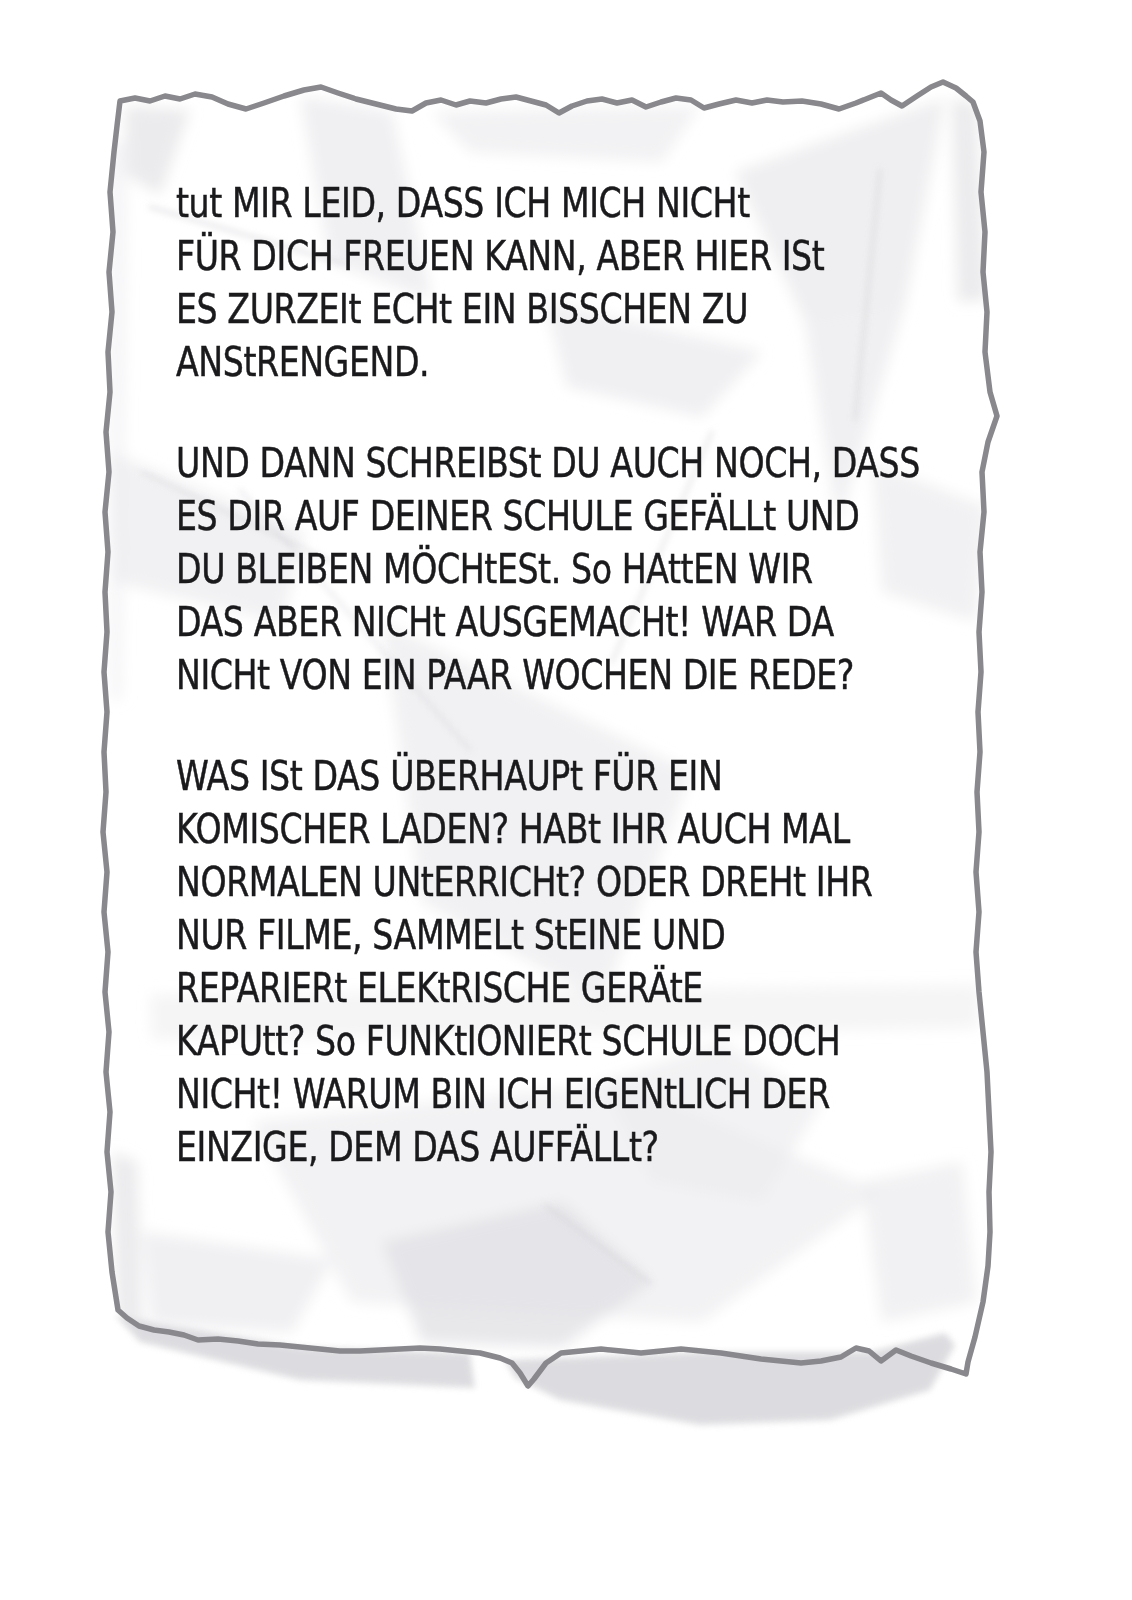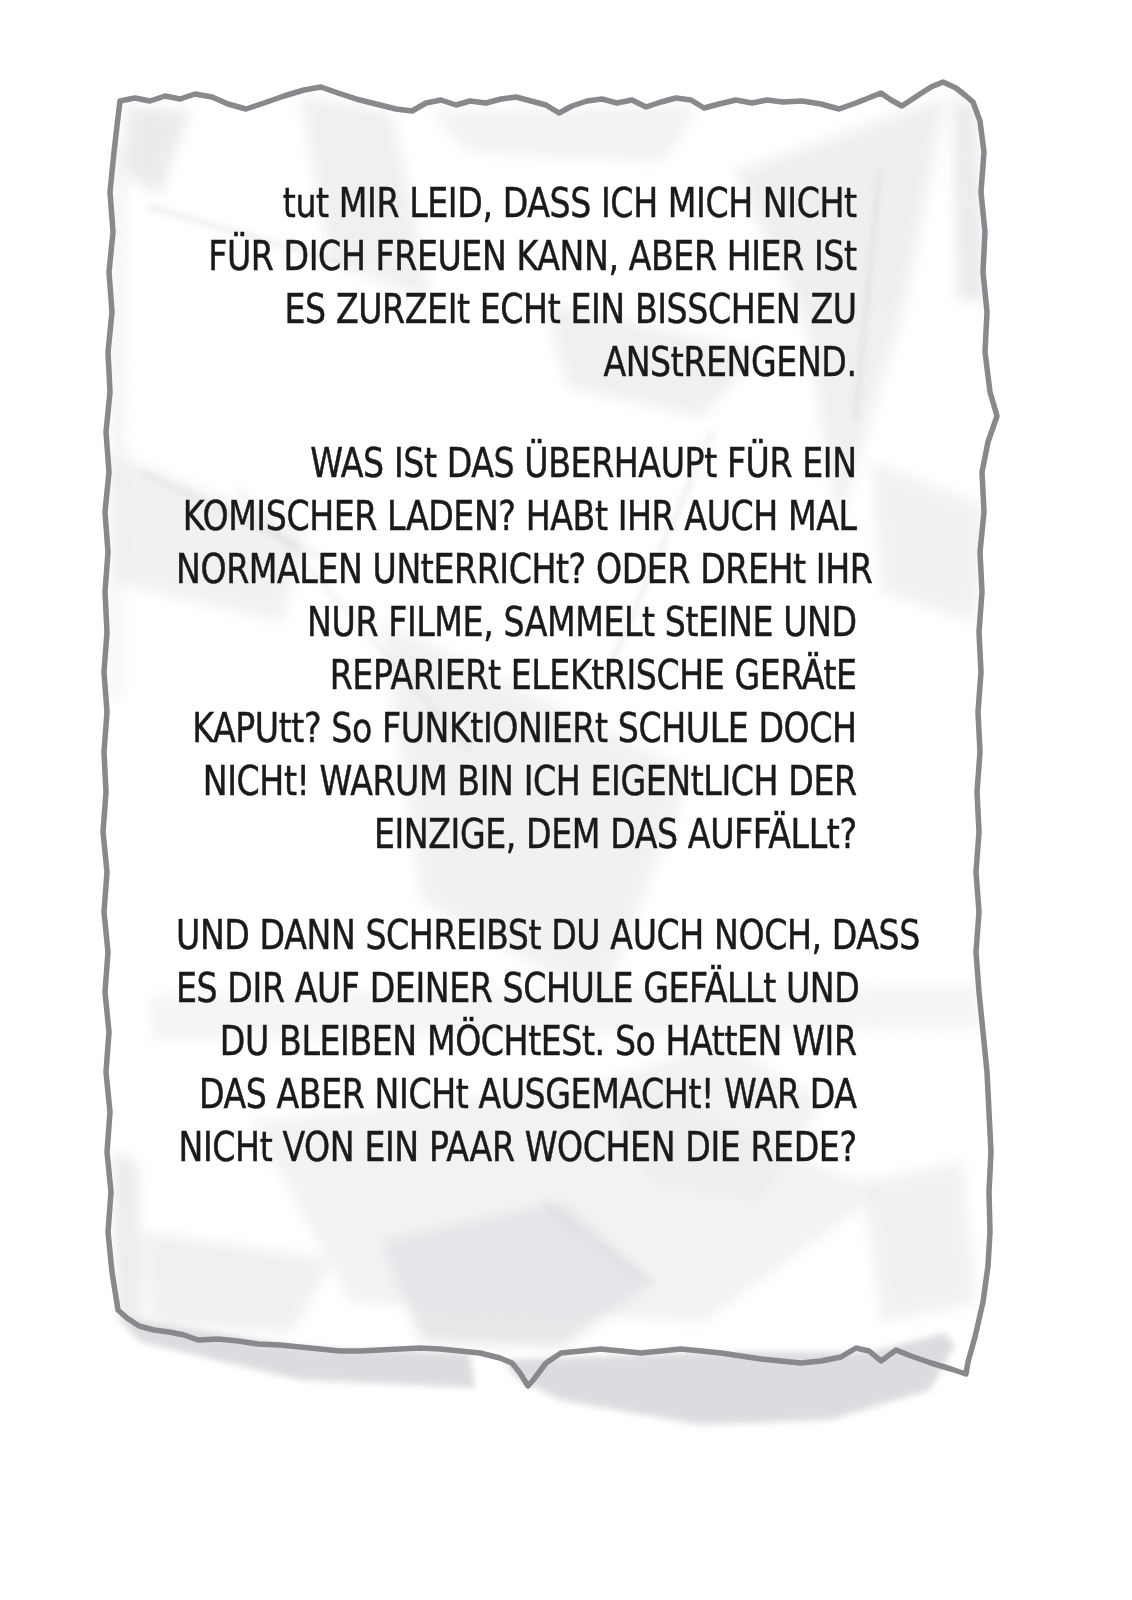--- a/index.html
+++ b/index.html
@@ -17,21 +17,20 @@
     margin: 0; padding: 0;
     background: var(--page-background);
   }
   .stage {
     position: relative;
     width: 1132px;
     height: 1600px;
     overflow: hidden;
     background: var(--page-background);
     font-family: "DejaVu Sans", "Liberation Sans", sans-serif;
-    text-align: right;
   }
   .paper-svg {
     position: absolute;
     left: 0; top: 0;
     width: 1132px; height: 1600px;
     display: block;
   }
   .paper-shape-fill { fill: var(--paper-fill); }
   .paper-shape-stroke {
     fill: none;
@@ -130,31 +129,31 @@
   </svg>
 
   <div class="letter">
     <div class="para">
       <div class="line">tut MIR LEID, DASS ICH MICH NICHt</div>
       <div class="line">FÜR DICH FREUEN KANN, ABER HIER ISt</div>
       <div class="line">ES ZURZEIt ECHt EIN BISSCHEN ZU</div>
       <div class="line">ANStRENGEND.</div>
     </div>
     <div class="para">
+      <div class="line">UND DANN SCHREIBSt DU AUCH NOCH, DASS</div>
+      <div class="line">ES DIR AUF DEINER SCHULE GEFÄLLt UND</div>
+      <div class="line">DU BLEIBEN MÖCHtESt. So HAttEN WIR</div>
+      <div class="line">DAS ABER NICHt AUSGEMACHt! WAR DA</div>
+      <div class="line">NICHt VON EIN PAAR WOCHEN DIE REDE?</div>
+    </div>
+    <div class="para">
       <div class="line">WAS ISt DAS ÜBERHAUPt FÜR EIN</div>
       <div class="line">KOMISCHER LADEN? HABt IHR AUCH MAL</div>
       <div class="line">NORMALEN UNtERRICHt? ODER DREHt IHR</div>
       <div class="line">NUR FILME, SAMMELt StEINE UND</div>
       <div class="line">REPARIERt ELEKtRISCHE GERÄtE</div>
       <div class="line">KAPUtt? So FUNKtIONIERt SCHULE DOCH</div>
       <div class="line">NICHt! WARUM BIN ICH EIGENtLICH DER</div>
       <div class="line">EINZIGE, DEM DAS AUFFÄLLt?</div>
     </div>
-    <div class="para">
-      <div class="line">UND DANN SCHREIBSt DU AUCH NOCH, DASS</div>
-      <div class="line">ES DIR AUF DEINER SCHULE GEFÄLLt UND</div>
-      <div class="line">DU BLEIBEN MÖCHtESt. So HAttEN WIR</div>
-      <div class="line">DAS ABER NICHt AUSGEMACHt! WAR DA</div>
-      <div class="line">NICHt VON EIN PAAR WOCHEN DIE REDE?</div>
-    </div>
   </div>
 
 </div>
 
 </body></html>

